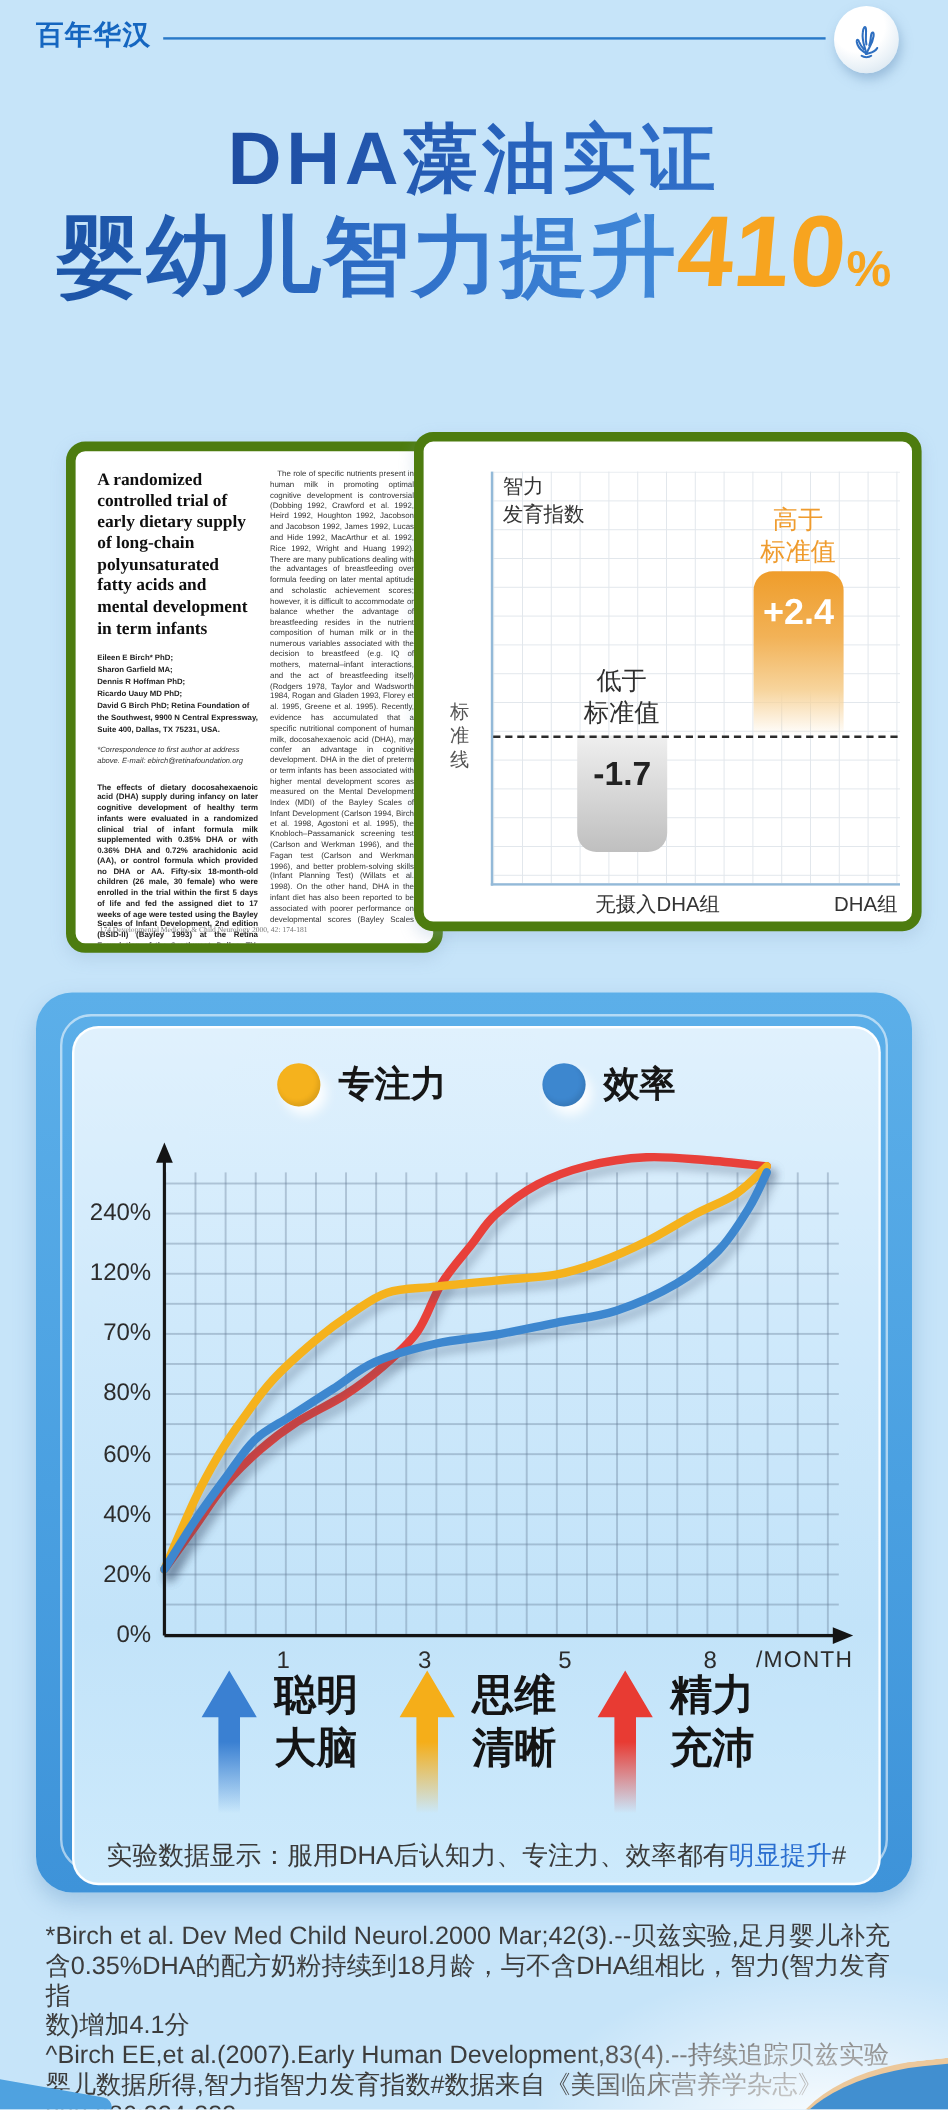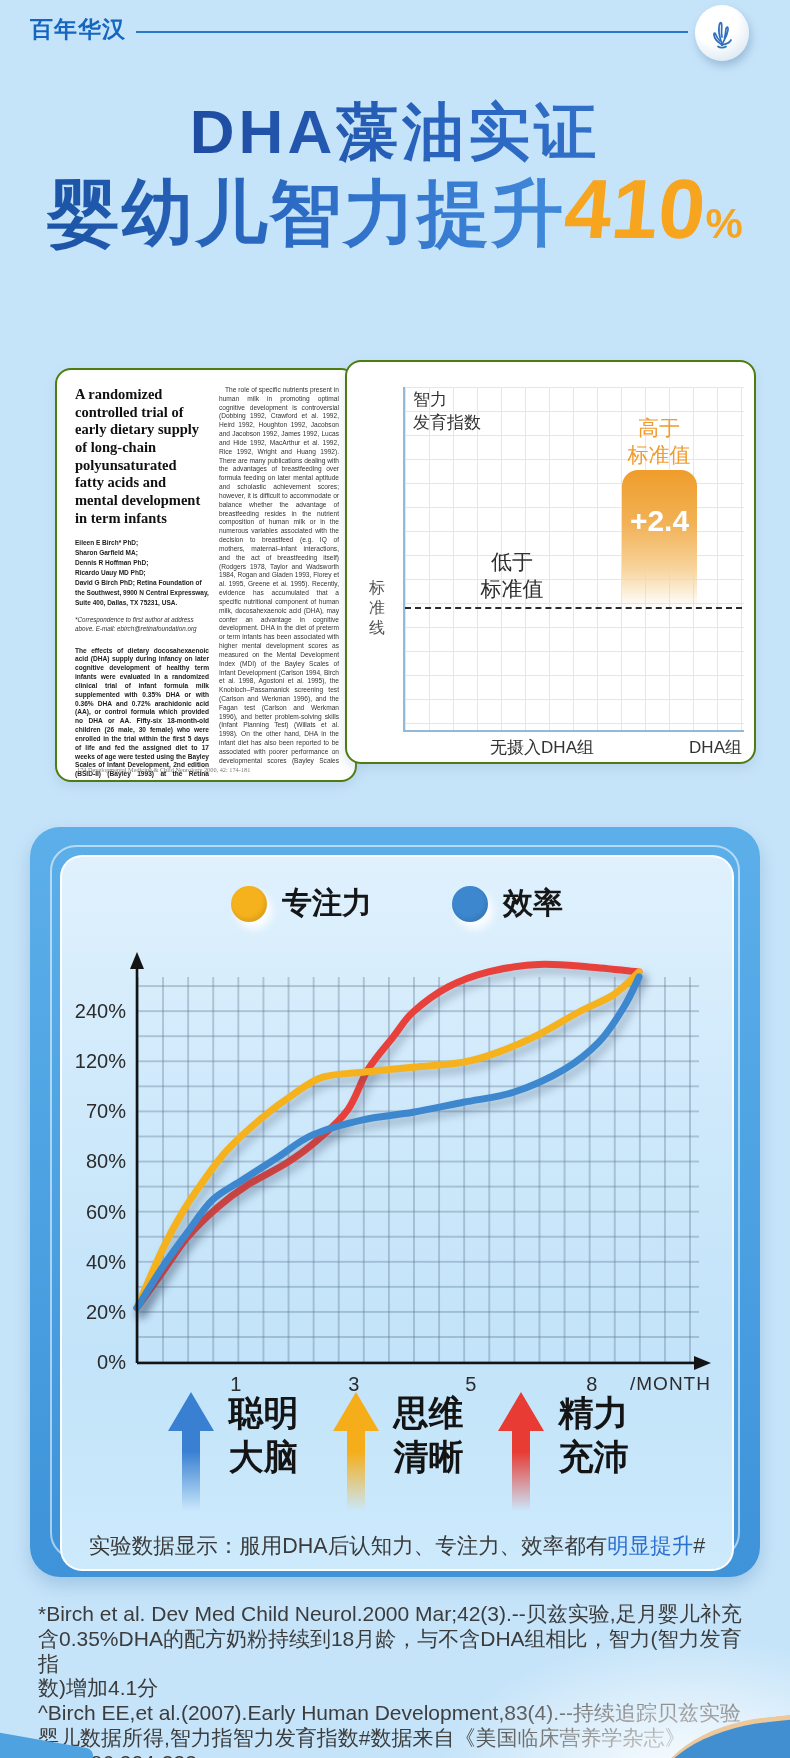--- a/index.html
+++ b/index.html
@@ -17,21 +17,21 @@
     box-shadow:2px 5px 9px rgba(110,150,190,.5);display:flex;align-items:center;justify-content:center;}
   
   .hero1{position:absolute;left:0;right:0;top:90px;text-align:center;font-size:62px;font-weight:800;letter-spacing:4px;
     background:linear-gradient(95deg,#173d8e 5%,#2a67c2 60%,#3b7cd2 95%);-webkit-background-clip:text;background-clip:text;color:transparent;}
   .hero2{position:absolute;left:0;right:0;top:166px;text-align:center;white-space:nowrap;}
   .hero2 .grad{font-size:72px;font-weight:800;letter-spacing:2px;
     background:linear-gradient(95deg,#1d55a8 5%,#2f6fc8 55%,#3f87d8 95%);-webkit-background-clip:text;background-clip:text;color:transparent;vertical-align:baseline;}
   .hero2 .big-num{font-size:84px;font-weight:800;color:#f7a41f;display:inline-block;transform:skewX(-5deg);vertical-align:baseline;line-height:1;}
   .hero2 .pct{font-size:42px;font-weight:800;color:#f7a41f;vertical-align:baseline;}
   
-  .card{position:absolute;background:#fff;border:2px solid #4d7c0f;border-radius:16px;box-shadow:0 5px 12px rgba(140,170,200,.28);}
+  .card{position:absolute;background:#fff;border:8px solid #4d7c0f;border-radius:16px;box-shadow:0 5px 12px rgba(140,170,200,.28);}
   #papercard{left:55px;top:368px;width:298px;height:410px;}
   #barcard{left:345px;top:360px;width:407px;height:400px;}
   
   .paper-wrap{position:absolute;left:0;top:0;right:0;bottom:0;padding:16px 16px 14px 18px;display:flex;gap:10px;overflow:hidden;}
   .pcol1{width:134px;flex:none;}
   .pcol2{flex:1;overflow:hidden;}
   .ptitle{font-family:"Liberation Serif",serif;font-weight:700;font-size:14.5px;line-height:1.22;color:#101010;}
   .pauthors{margin-top:10px;font-size:6.5px;font-weight:700;line-height:1.55;color:#222;}
   .pcorr{margin-top:8px;font-size:6.3px;font-style:italic;color:#333;line-height:1.4;}
   .pabs{margin-top:13px;font-size:6.6px;font-weight:600;line-height:1.34;text-align:justify;color:#222;}
@@ -42,21 +42,21 @@
   .bargrid{position:absolute;left:56px;top:25px;width:339px;height:343px;
     background-image:linear-gradient(to right,#e2e7ec 1px,transparent 1px),linear-gradient(to bottom,#e2e7ec 1px,transparent 1px);
     background-size:24px 24px;border-left:2px solid #93b9d8;border-bottom:2px solid #93b9d8;}
   .barchart-title{position:absolute;left:66px;top:27px;font-size:17px;color:#333;line-height:1.35;white-space:pre-line;}
   .baseline-dash{position:absolute;left:58px;top:245px;width:337px;height:0;border-top:2px dashed #2b2b2b;}
   .baseline-label{position:absolute;left:20px;top:216px;width:20px;font-size:16px;color:#555;line-height:1.25;white-space:pre-line;text-align:center;}
   .bar{position:absolute;width:75px;}
   .bar-neg{left:128px;top:245px;border-radius:0 0 16px 16px;background:linear-gradient(180deg,#efefef 0%,#dcdcdc 40%,#bfbfbf 100%);}
   .bar-pos{left:275px;border-radius:16px 16px 0 0;background:linear-gradient(180deg,#ef9d2b 0%,#f2b257 40%,#f7d49c 72%,rgba(252,238,215,0) 100%);}
   .bar-value-neg{padding-top:16px;text-align:center;font-size:28px;font-weight:600;color:#222;}
-  .bar-value-pos{padding-top:34px;text-align:center;font-size:30px;font-weight:700;color:#fff;}
+  .bar-value-pos{padding-top:18px;text-align:center;font-size:30px;font-weight:700;color:#fff;}
   .ann{position:absolute;width:130px;text-align:center;font-size:21px;line-height:1.3;white-space:pre-line;font-weight:500;}
   .ann-low{left:100px;top:186px;color:#2e2e2e;}
   .ann-high{left:247px;top:52px;color:#ef9b2d;}
   .bar-cat{position:absolute;top:374px;width:160px;text-align:right;font-size:17px;color:#333;}
   .bar-cat-0{left:87px;} .bar-cat-1{left:235px;}
   
   #bluepanel{position:absolute;left:30px;top:827px;width:730px;height:750px;border-radius:30px;
     background:linear-gradient(180deg,#5cafe9 0%,#4aa0e1 55%,#3e93d9 100%);box-shadow:0 8px 18px rgba(90,140,190,.35);}
   #bluepanel .ring{position:absolute;left:20px;top:18px;right:20px;bottom:18px;border:2px solid rgba(255,255,255,.55);border-radius:26px;pointer-events:none;}
   #innerpanel{position:absolute;left:30px;top:28px;width:670px;height:712px;border-radius:22px;border:2px solid rgba(255,255,255,.95);
@@ -137,20 +137,23 @@
     <div class="bargrid"></div>
     <div class="barchart-title" style="white-space: pre-line;">智力
 发育指数</div>
     <div class="baseline-label" style="white-space: pre-line;">标
 准
 线</div>
     <div class="ann ann-low" style="white-space: pre-line;">低于
 标准值</div>
     <div class="ann ann-high" style="white-space: pre-line;">高于
 标准值</div>
+    <div class="bar bar-neg" id="bar-0" style="height: 97px; top: 245px;">
+      <div class="bar-value-neg">-1.7</div>
+    </div>
     <div class="bar bar-pos" id="bar-1" style="height: 137px; top: 108px;">
       <div class="bar-value-pos">+2.4</div>
     </div>
     <div class="baseline-dash"></div>
     <div class="bar-cat bar-cat-0">无摄入DHA组</div>
     <div class="bar-cat bar-cat-1">DHA组</div>
   </div>
 
   <div id="bluepanel">
     <div class="ring"></div>

